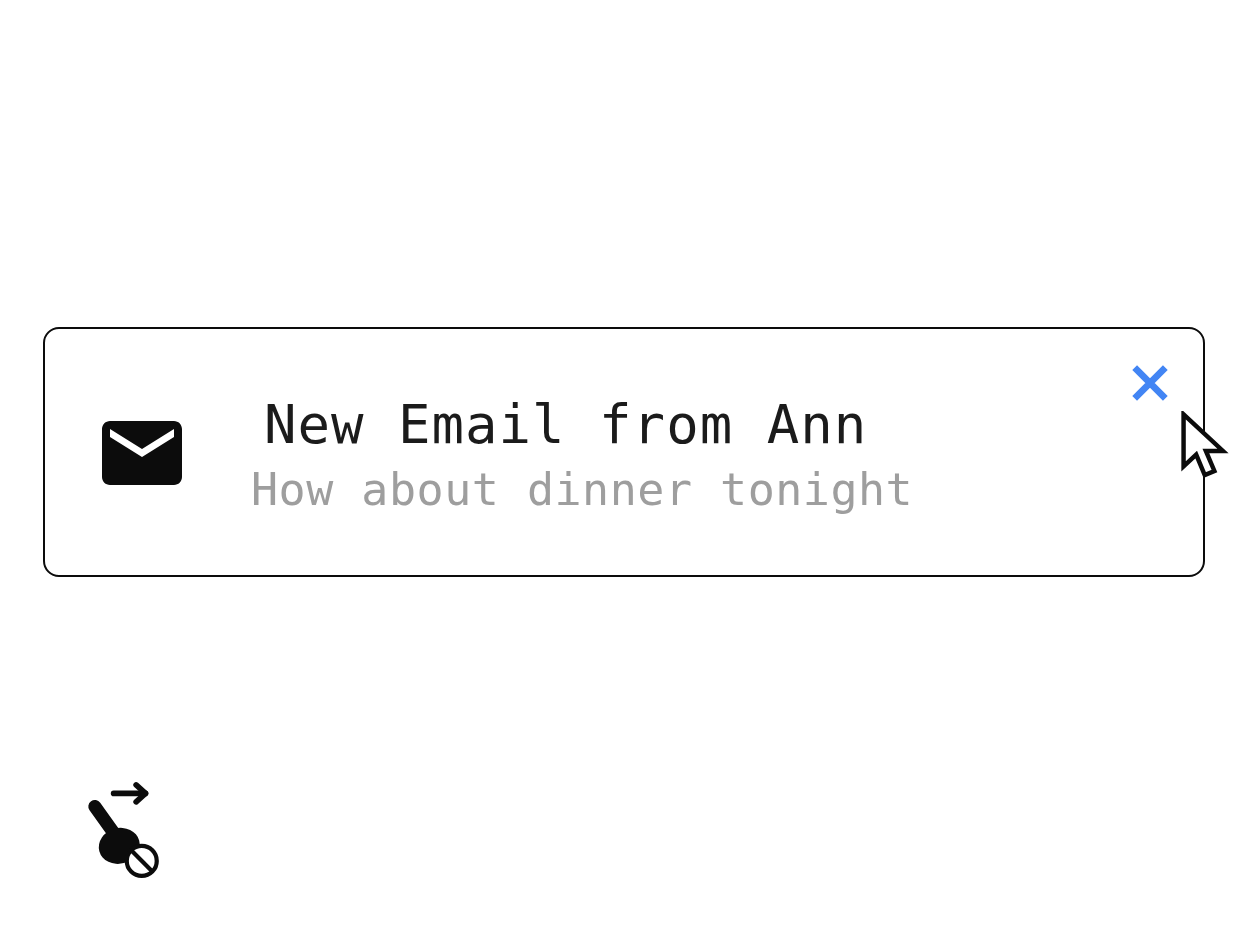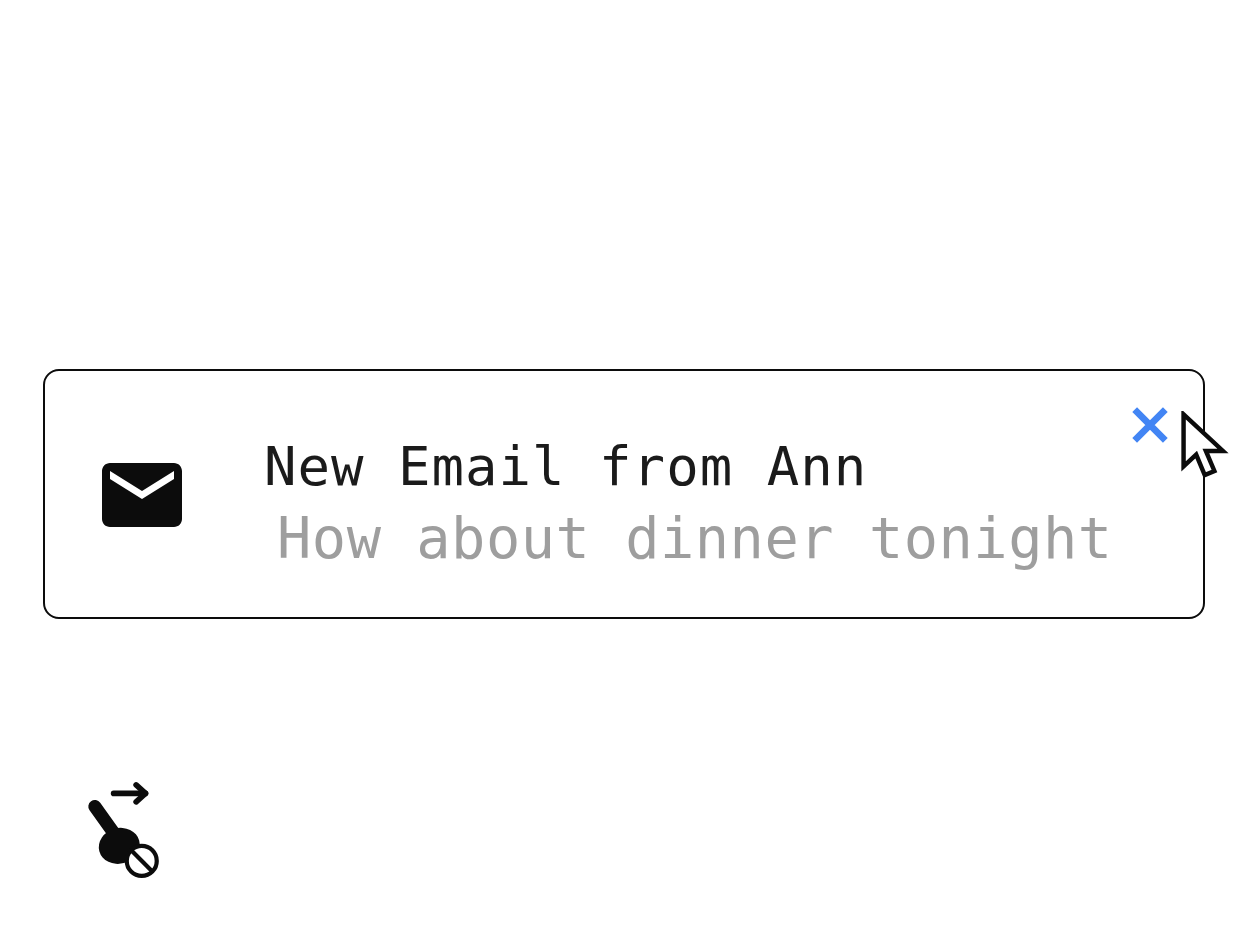--- a/index.html
+++ b/index.html
@@ -18,40 +18,39 @@
     overflow:hidden;
     font-family:"DejaVu Sans Mono","Liberation Mono",monospace;
   }
   .notification-card{
     position:absolute;
     left:43px;top:327px;
     width:1162px;height:250px;
     background:#ffffff;
     border:2.5px solid var(--outline);
     border-radius:16px;
-    margin-top:42px;
   }
   .email-icon{
     position:absolute;
     left:49px;top:76px;
     width:96px;height:96px;
     display:block;
   }
   .notif-title{
     position:absolute;
     left:219px;top:64px;
     font-size:54px;
     letter-spacing:1px;
     color:var(--title-text);
     white-space:nowrap;
   }
   .notif-subtitle{
     position:absolute;
-    left:232px;top:134px;
-    font-size:57px;
+    left:206px;top:134px;
+    font-size:45px;
     letter-spacing:0.5px;
     color:var(--subtitle-text);
     white-space:nowrap;
   }
   .close-button{
     position:absolute;
     left:1081px;top:31px;
     width:48px;height:48px;
     padding:0;border:none;background:transparent;
     cursor:pointer;

